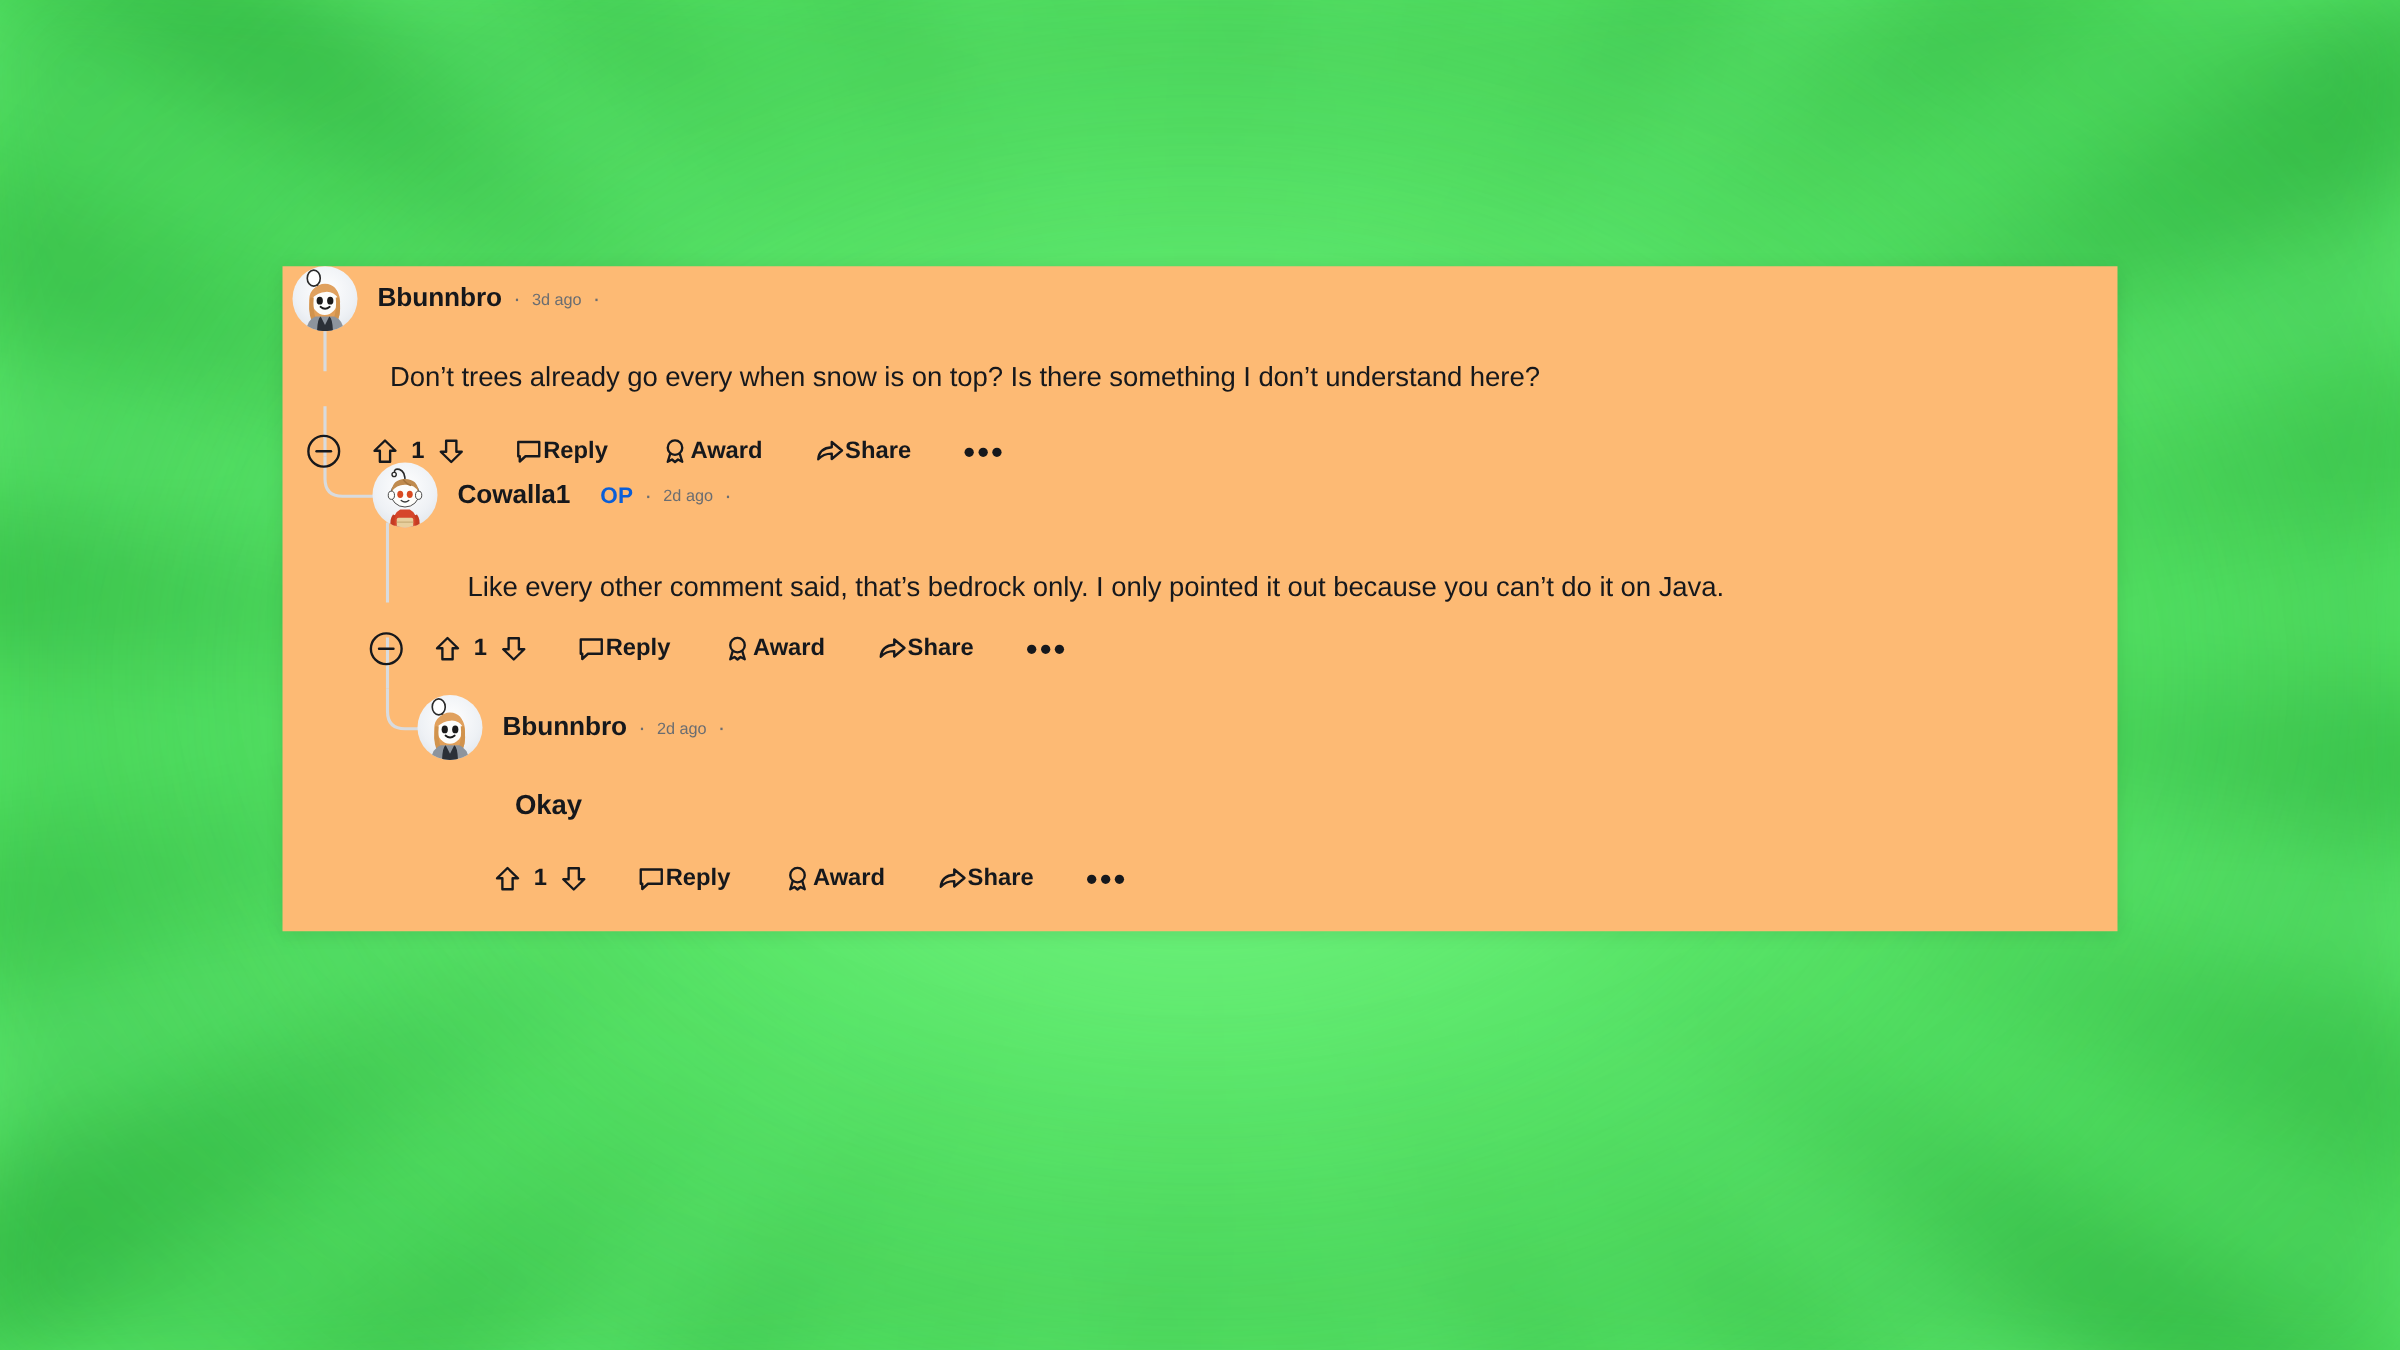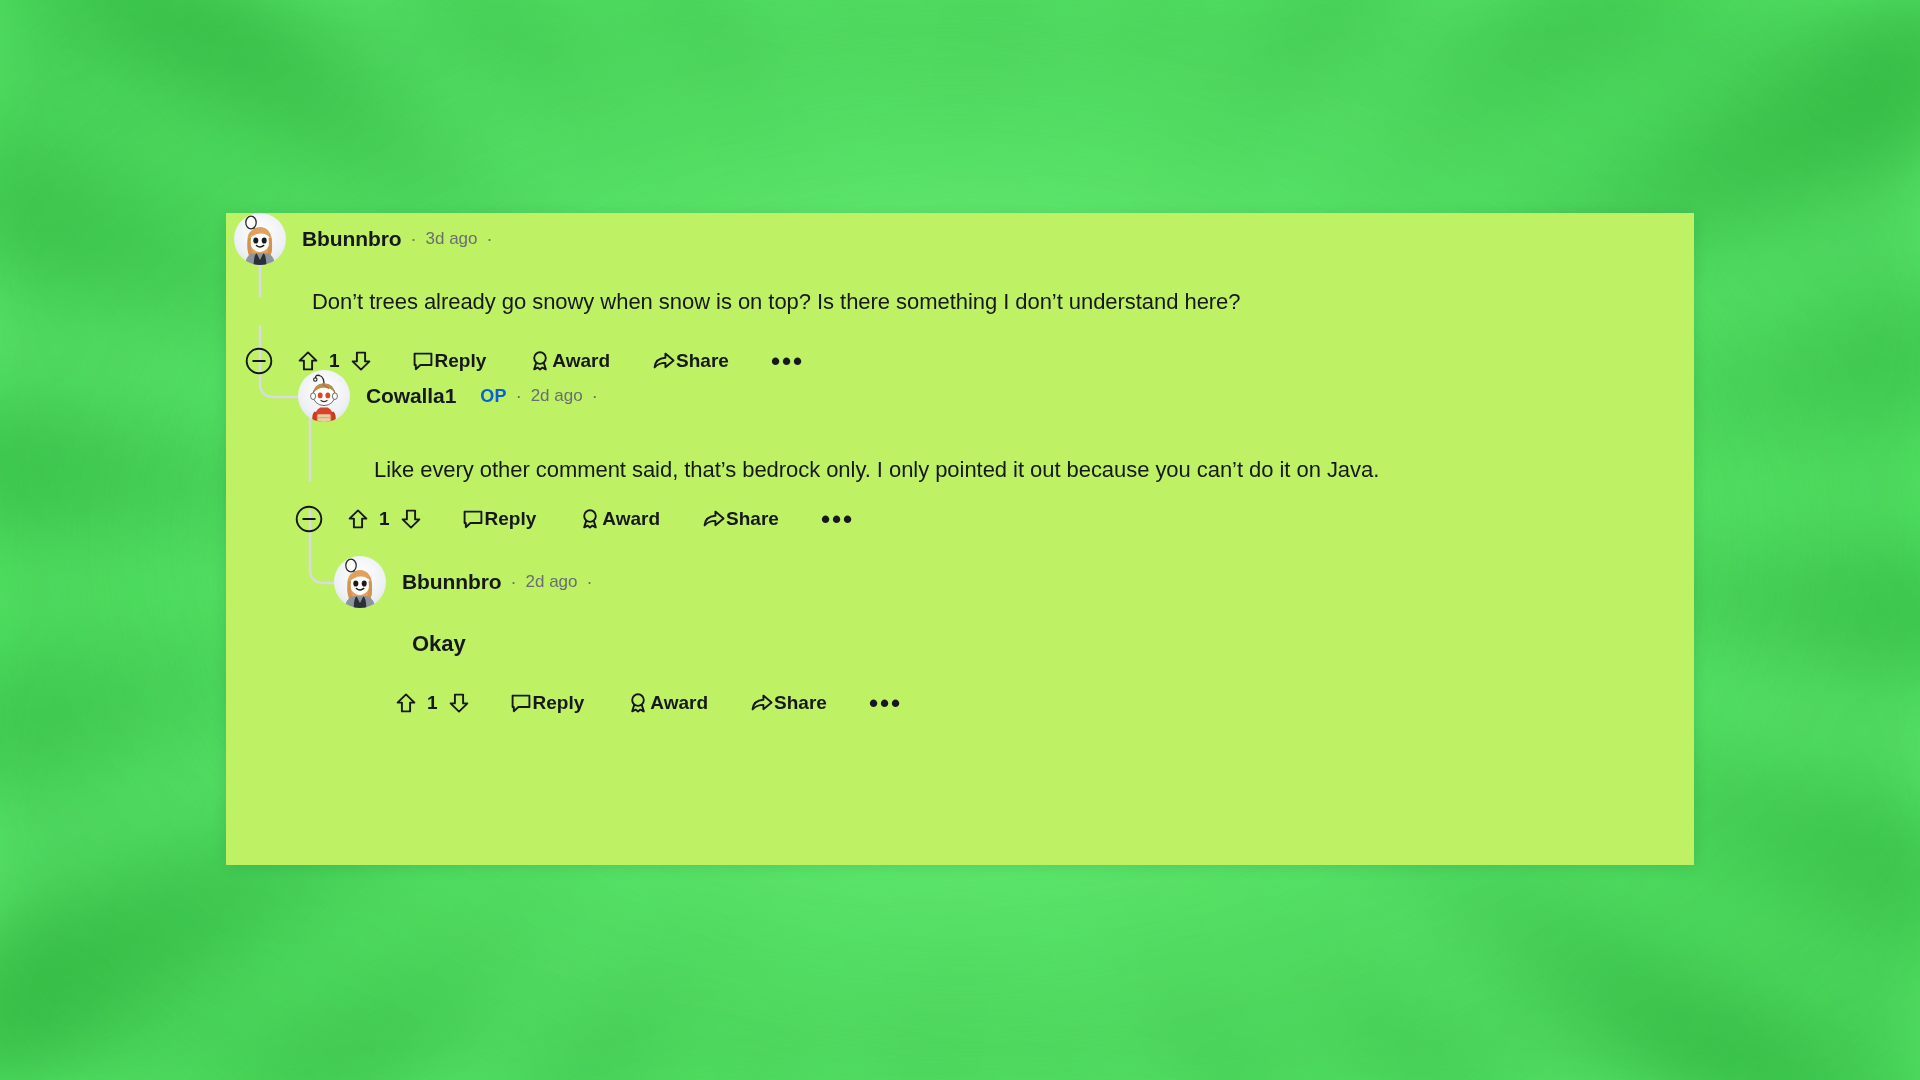--- a/index.html
+++ b/index.html
@@ -56,22 +56,22 @@
       rgba(20,130,40,0.20) 100%);
     filter: blur(30px);
   }
 
   
   #comment-card {
     position: absolute;
     left: 226px;
     top: 213px;
     width: 1468px;
-    height: 652px;
-    background: #bef264;
+    height: 532px;
+    background: #fdba74;
     box-shadow: 0 2px 14px rgba(0,0,0,0.10);
   }
 
   
   .comment { position: absolute; }
 
   .c-header {
     position: absolute;
     display: flex;
     align-items: center;
@@ -104,21 +104,21 @@
     margin-left: 24px;
     letter-spacing: 0.2px;
   }
   .dot {
     font-size: 18px;
     color: #6a6d71;
     margin: 0 9px;
     line-height: 1;
   }
   .timestamp {
-    font-size: 17px;
+    font-size: 13px;
     color: #6a6d71;
   }
 
   .c-body {
     position: absolute;
     font-size: 22px;
     line-height: 32px;
     color: #16181c;
     letter-spacing: -0.05px;
   }
@@ -219,21 +219,21 @@
           <path d="M11 52 Q11.5 43 18.5 40.2 L33.5 40.2 Q40.5 43 41 52 Z" fill="#8d949d"></path>
           <path d="M22.6 40.2 L26 47 L29.4 40.2 Q32 41.6 32.4 52 L19.6 52 Q20 41.6 22.6 40.2 Z" fill="#2b3038"></path>
         </svg>
       </div>
       <span class="username">Bbunnbro</span>
       <span class="dot">·</span>
       <span class="timestamp">3d ago</span>
       <span class="dot">·</span>
     </div>
 
-    <div class="c-body" style="left:86px; top:73px; width:1300px;">Don’t trees already go snowy when snow is on top? Is there something I don’t understand here?</div>
+    <div class="c-body" style="left:86px; top:73px; width:1300px;">Don’t trees already go every when snow is on top? Is there something I don’t understand here?</div>
 
     <div class="actionbar" style="left:18px; top:130px;">
       <div class="act">
         <svg class="ico" width="30" height="30" viewBox="0 0 30 30">
           <circle cx="15" cy="15" r="12.3" fill="none" stroke="#16181c" stroke-width="1.9"></circle>
           <line x1="9.2" y1="15" x2="20.8" y2="15" stroke="#16181c" stroke-width="1.9" stroke-linecap="round"></line>
         </svg>
       </div>
       <div class="gap-collapse"></div>
       <div class="vote-group">

